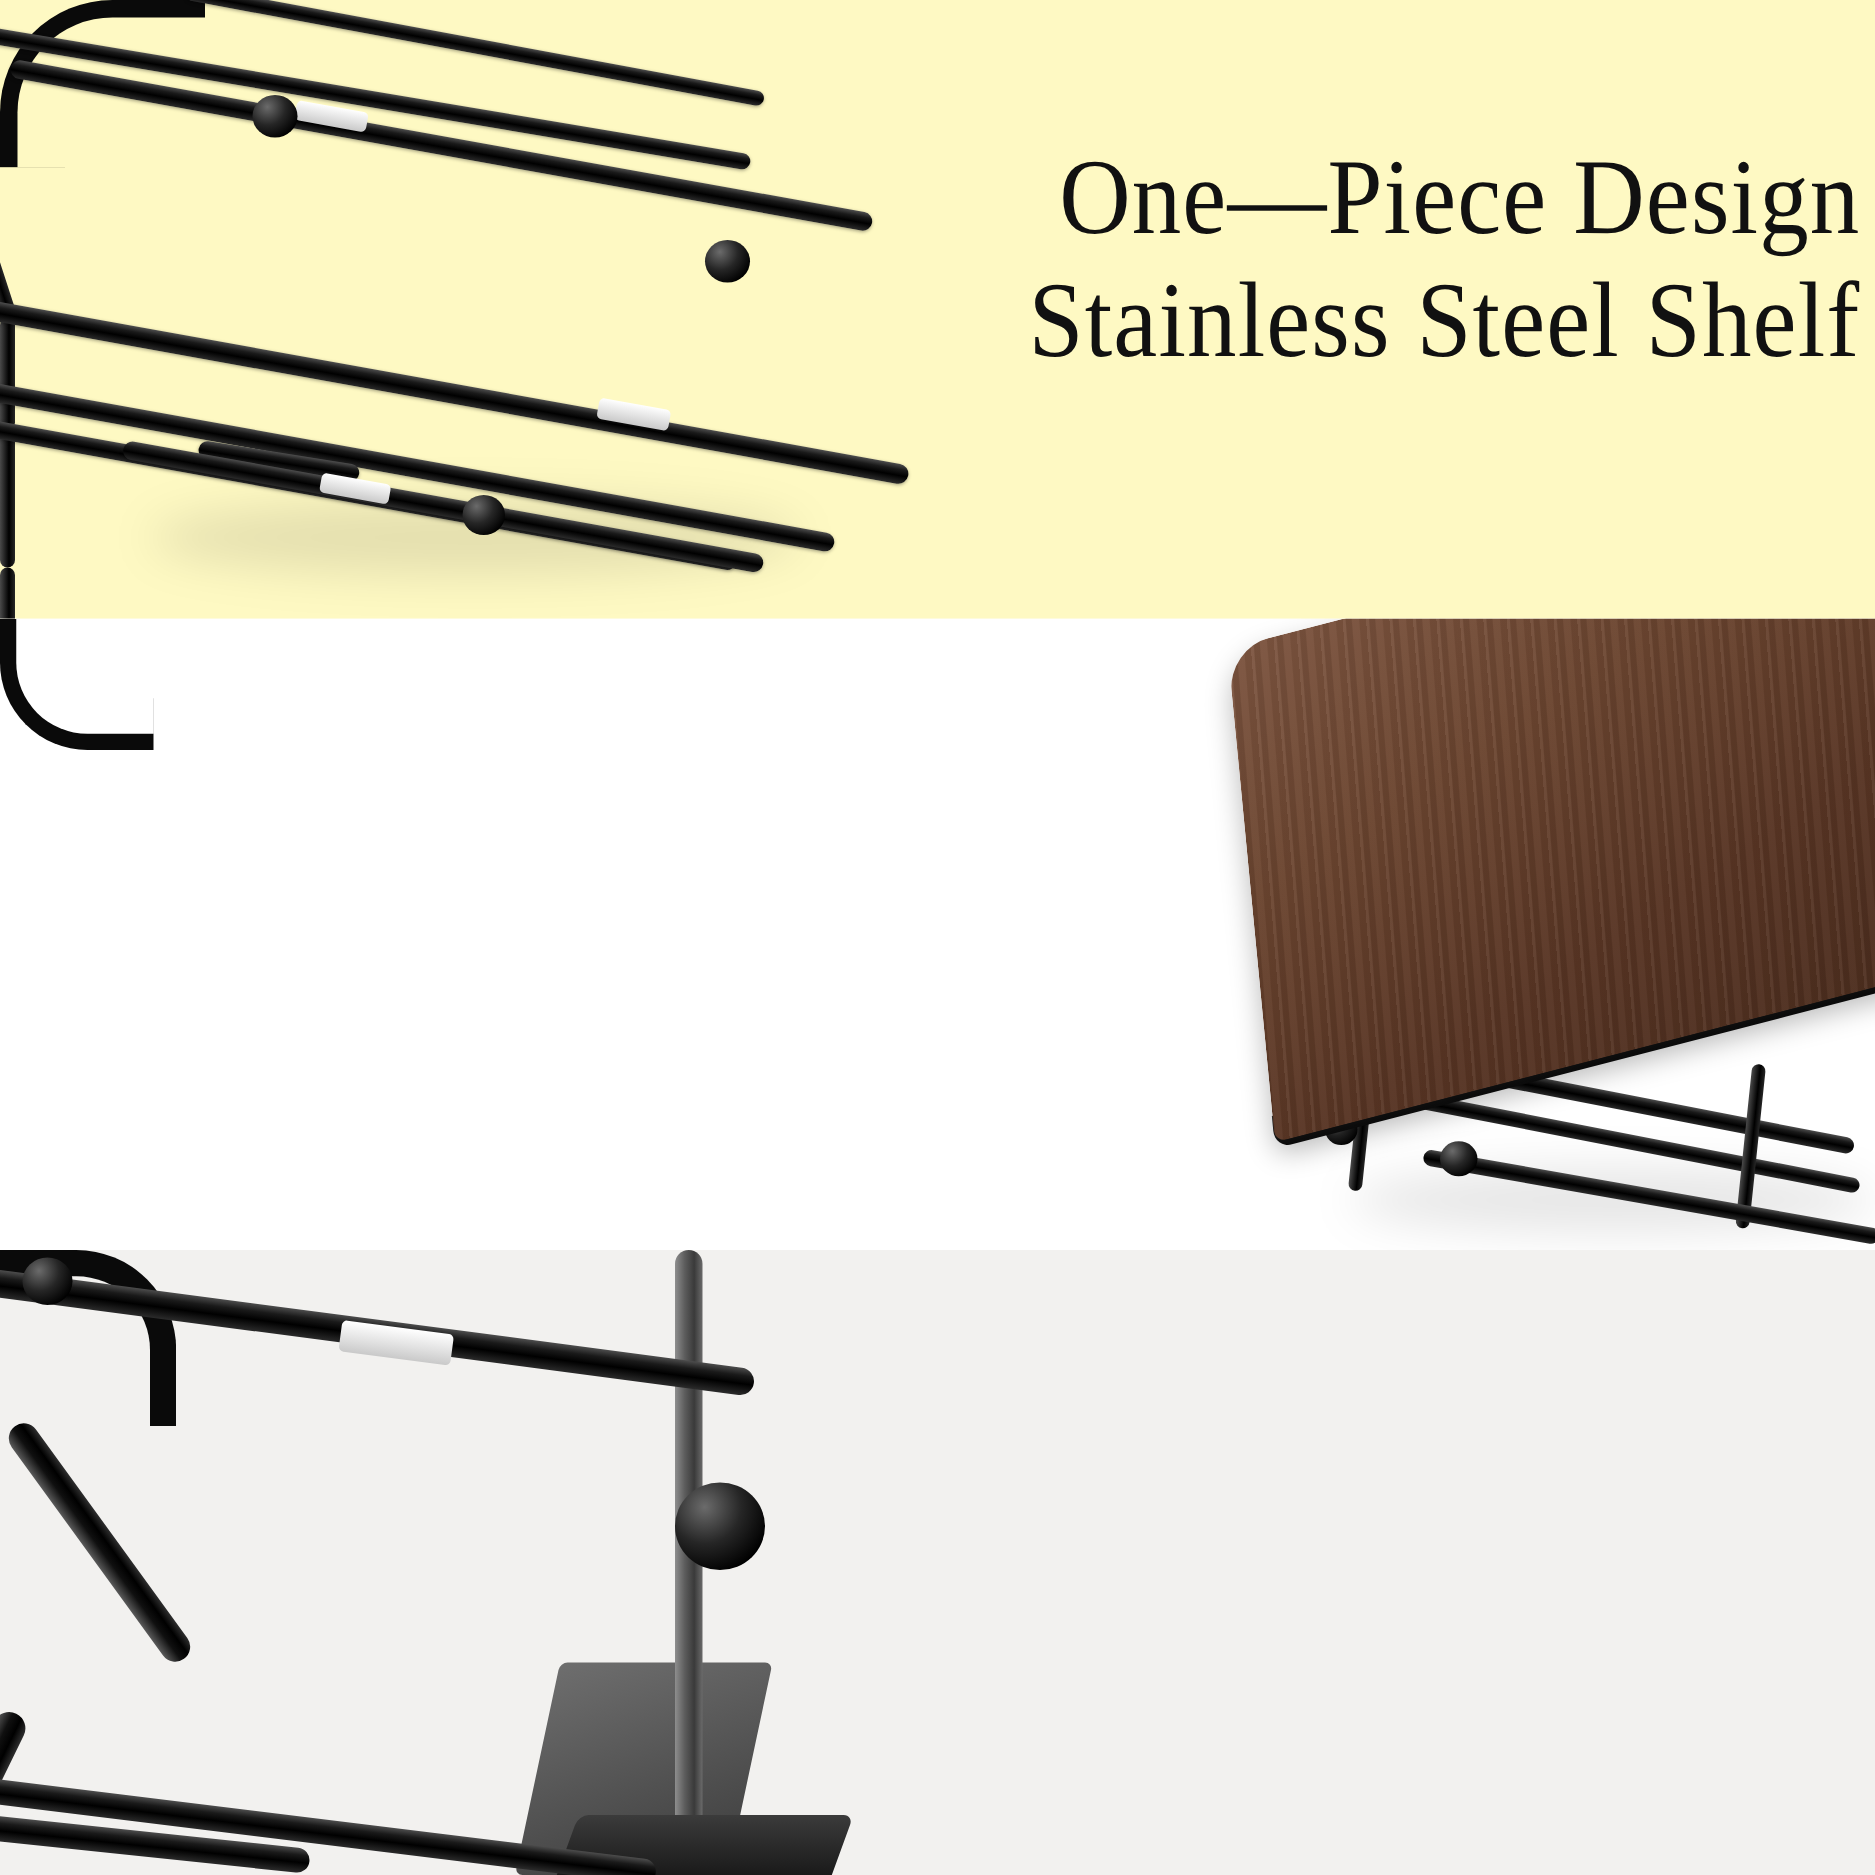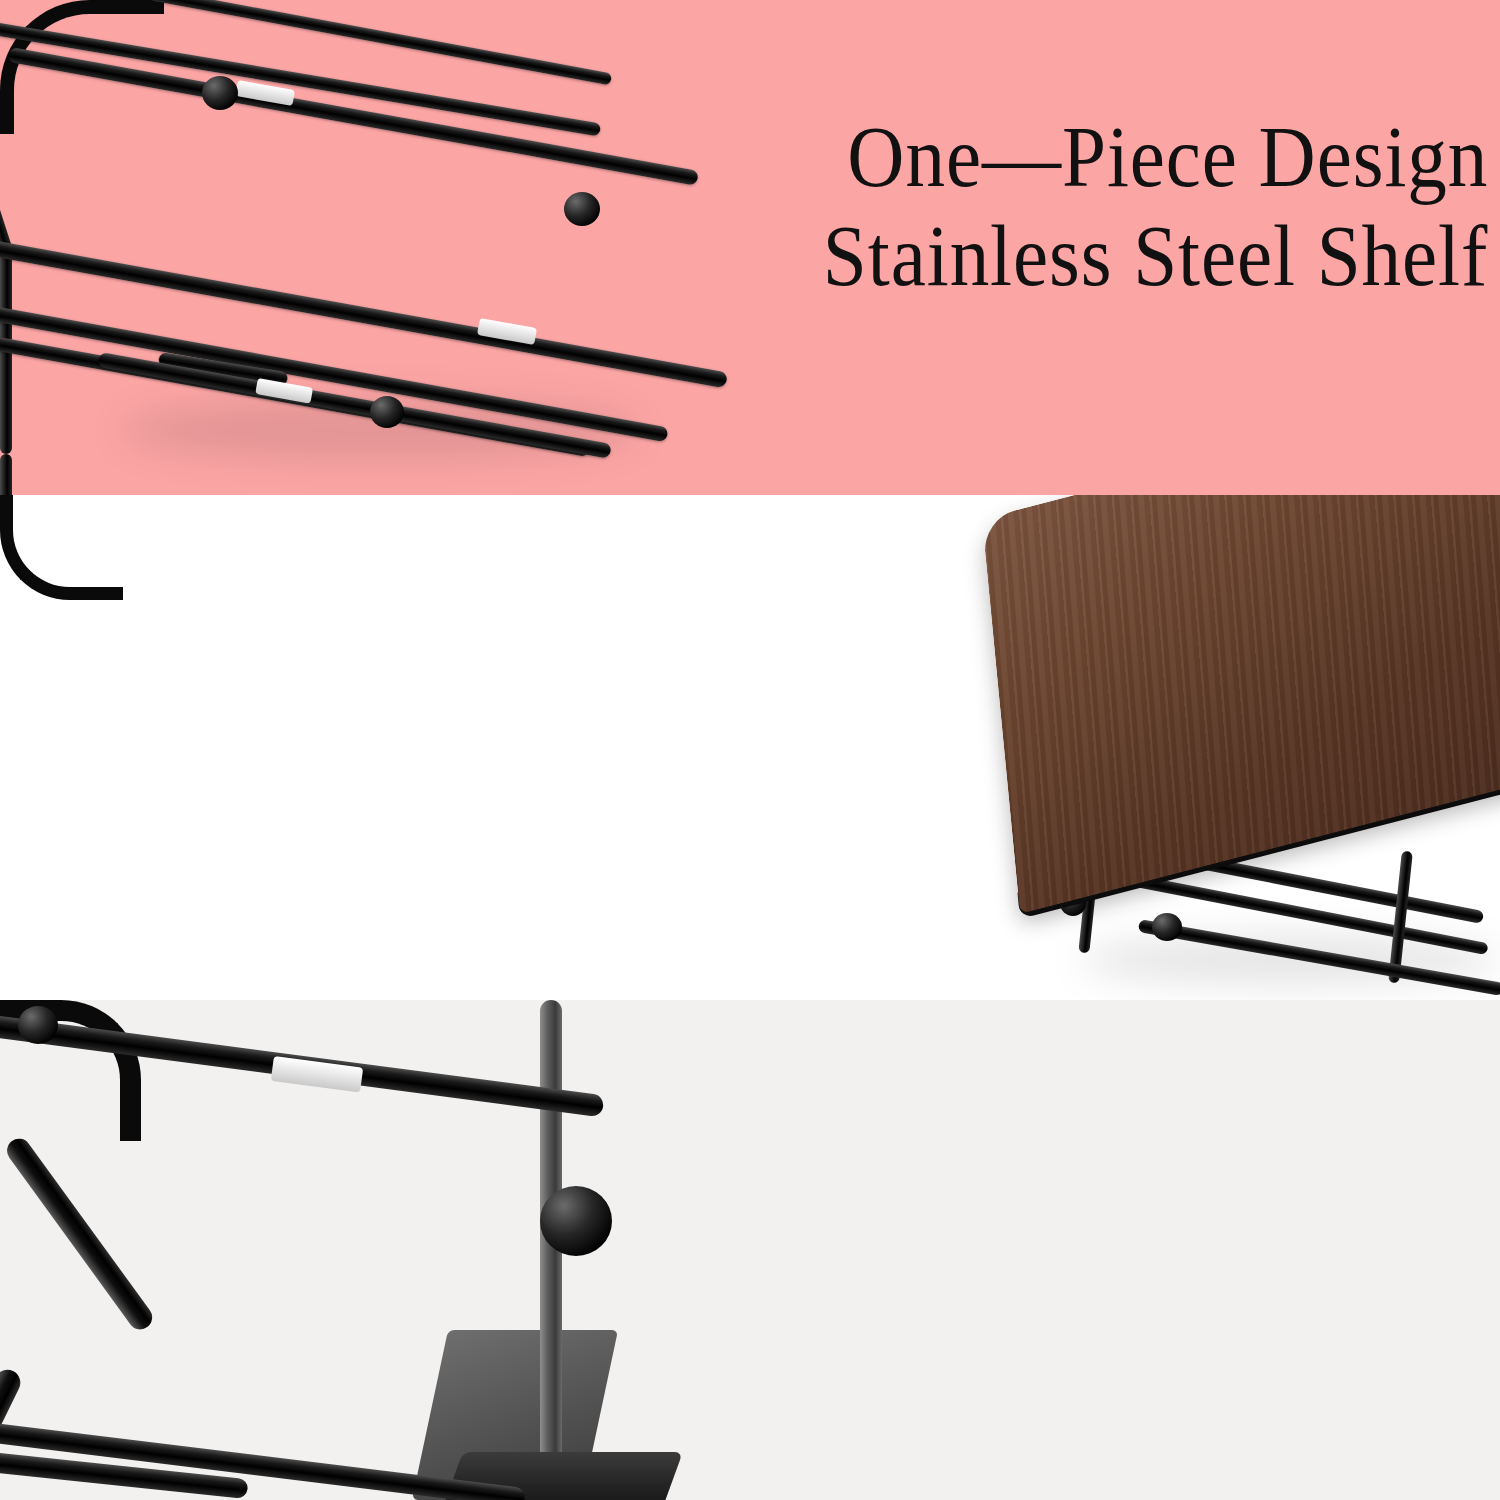--- a/index.html
+++ b/index.html
@@ -5,21 +5,21 @@
   html,body{margin:0;padding:0;}
   body{
     width:1500px;height:1500px;overflow:hidden;
     background:#ffffff;
     font-family:"Liberation Serif", serif;
   }
   .sheet{position:relative;width:1500px;height:1500px;overflow:hidden;}
 
   
   .panel{position:absolute;left:0;width:1500px;overflow:hidden;}
-  #panel-1{top:0;height:495px;background:#fca5a5;}
+  #panel-1{top:0;height:495px;background:#fef9c3;}
   #panel-2{top:495px;height:505px;background:#ffffff;}
   #panel-3{top:1000px;height:500px;background:#f2f1ef;}
 
   
   .copy{position:absolute;color:#111111;line-height:1.06;white-space:nowrap;}
   .copy .ln{display:block;}
 
   #copy-1{
     right:12px;top:112px;text-align:right;
     font-size:86px;font-weight:400;letter-spacing:1px;

